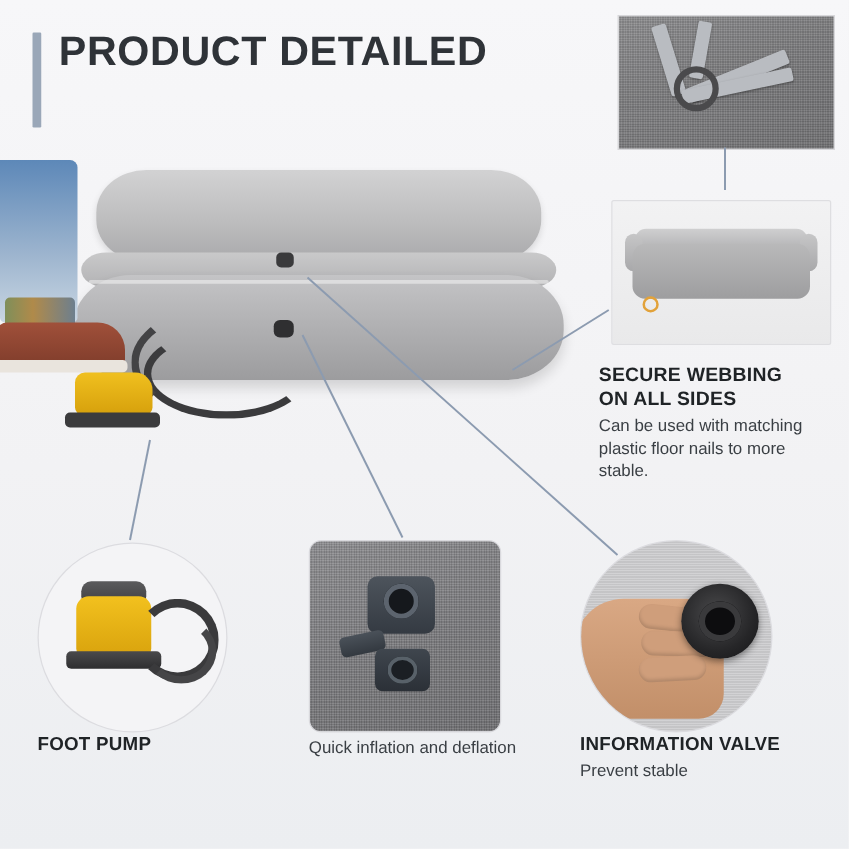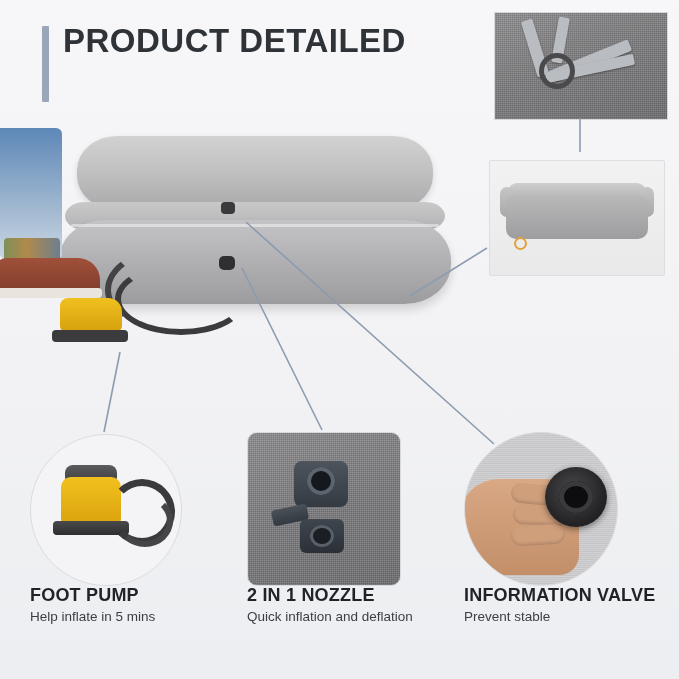--- a/index.html
+++ b/index.html
@@ -10,21 +10,21 @@
     overflow:hidden;
     position:relative;
   }
   .page{
     position:absolute;inset:0;
     background:linear-gradient(180deg,#f7f7f9 0%,#f2f2f4 55%,#eceef1 100%);
   }
 
   
   .title-wrap{
-    position:absolute;left:42px;top:22px;display:flex;align-items:flex-start;
+    position:absolute;left:26px;top:22px;display:flex;align-items:flex-start;
   }
   .title-bar{
     width:7px;height:76px;background:#9aa7b8;margin-right:14px;margin-top:4px;border-radius:1px;
   }
   .title-text{
     font-size:33px;line-height:38px;font-weight:bold;color:#2f3338;letter-spacing:.5px;
   }
   .title-text .l2{display:block;}
 
   
@@ -229,21 +229,21 @@
   .pump-small-base{
     position:absolute;left:52px;top:330px;width:76px;height:12px;border-radius:4px;background:#3b3b3d;
   }
 
   
   .lines{position:absolute;inset:0;pointer-events:none;}
 
   
   .cap{position:absolute;}
   .cap h3{
-    margin:0;font-size:18px;font-weight:bold;color:#1f2326;line-height:19px;letter-spacing:.2px;
+    margin:0;font-size:15px;font-weight:bold;color:#1f2326;line-height:19px;letter-spacing:.2px;
   }
   .cap p{
     margin:3px 0 0 0;font-size:13.5px;color:#3a3f44;line-height:18px;
   }
   .cap-webbing{left:479px;top:291px;width:190px;}
   .cap-webbing h3{font-size:15.5px;}
   .cap-pump{left:30px;top:586px;width:200px;}
   .cap-nozzle{left:247px;top:586px;width:170px;}
   .cap-valve{left:464px;top:586px;width:200px;}
 </style>
@@ -319,28 +319,33 @@
 
   <div class="photo circ c-valve">
     <div class="valve-fabric"></div>
     <div class="hand"></div>
     <div class="finger f1"></div>
     <div class="finger f2"></div>
     <div class="finger f3"></div>
     <div class="valve-cap"></div>
   </div>
 
+  <div class="cap cap-webbing">
+    <h3>
+      <span>SECURE WEBBING</span><br>
+      <span>ON ALL SIDES</span>
+    </h3>
+    <p>Can be used with matching plastic floor nails to more stable.</p>
+  </div>
 
   <div class="cap cap-pump">
     <h3>FOOT PUMP</h3>
-    <p>Help inflate in 5 mins</p>
   </div>
 
   <div class="cap cap-nozzle">
-    <h3>2 IN 1 NOZZLE</h3>
     <p>Quick inflation and deflation</p>
   </div>
 
   <div class="cap cap-valve">
     <h3>INFORMATION VALVE</h3>
     <p>Prevent stable</p>
   </div>
 
 </div>
 

